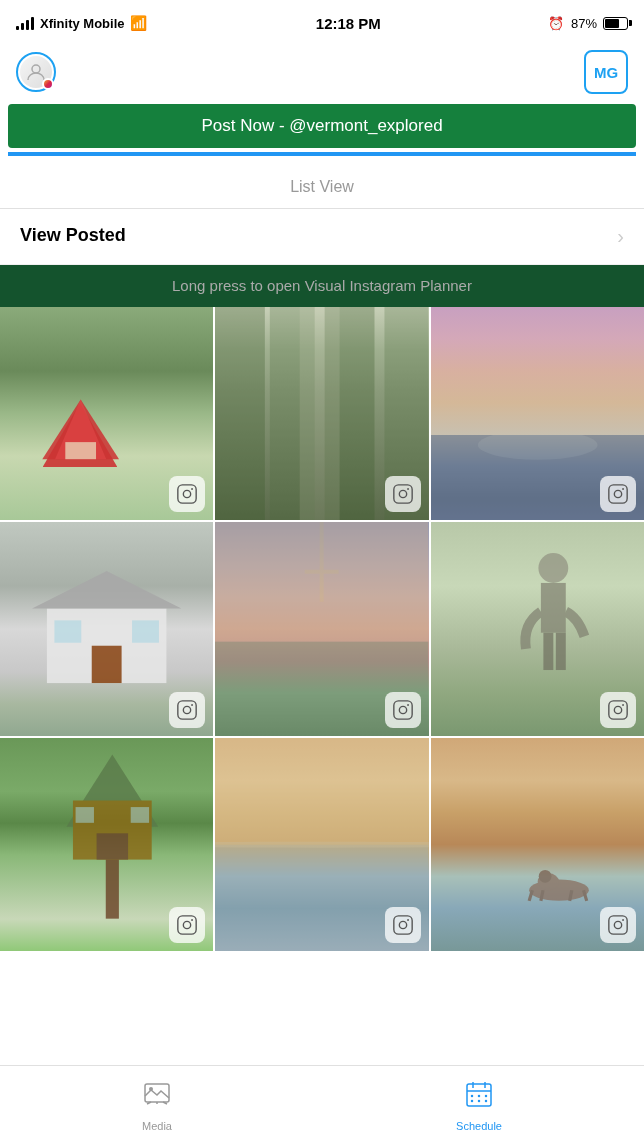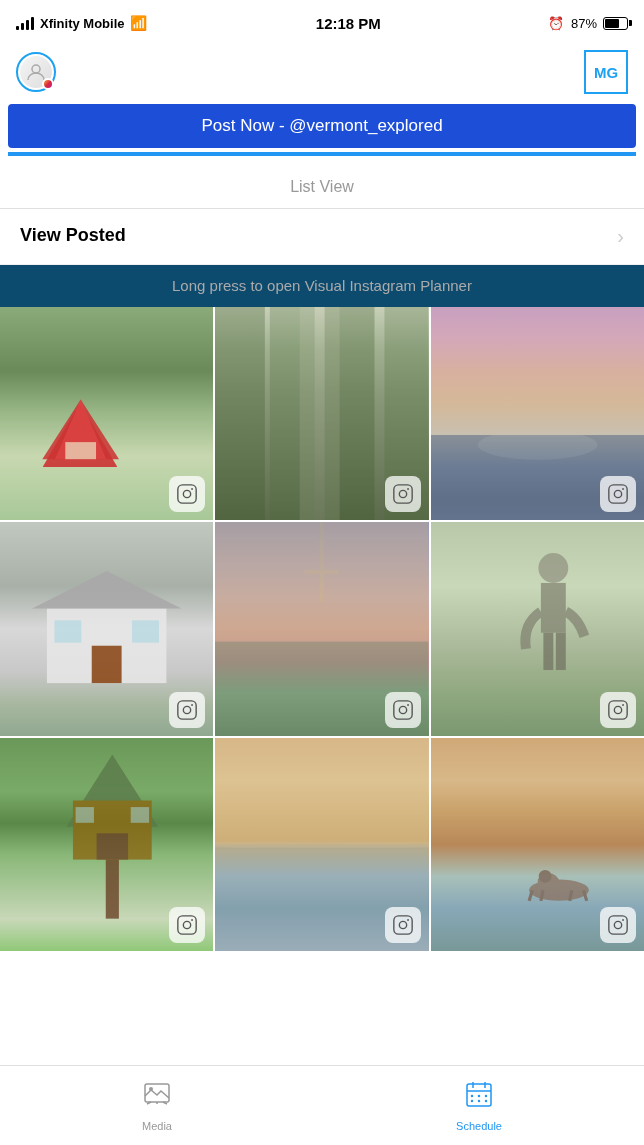--- a/index.html
+++ b/index.html
@@ -123,33 +123,33 @@
       width: 12px;
       height: 12px;
       border-radius: 50%;
       background: linear-gradient(135deg, #f09433, #e6683c, #dc2743, #cc2366, #bc1888);
       border: 2px solid #fff;
     }
     .user-button {
       width: 44px;
       height: 44px;
       border: 2px solid #1DA1F2;
-      border-radius: 0;
+      border-radius: 8px;
       display: flex;
       align-items: center;
       justify-content: center;
       font-size: 15px;
       font-weight: 700;
       color: #1DA1F2;
       cursor: pointer;
     }
 
     
     .post-now-banner {
-      background: #1d4ed8;
+      background: #15803d;
       padding: 12px 20px;
       text-align: center;
       border-radius: 4px;
       margin: 4px 8px;
     }
     .post-now-text {
       color: #fff;
       font-size: 17px;
       font-weight: 500;
     }
@@ -204,21 +204,21 @@
       font-weight: 700;
       color: #000;
     }
     .chevron-right {
       font-size: 20px;
       color: #ccc;
     }
 
     
     .long-press-hint {
-      background: #0c4a6e;
+      background: #14532d;
       padding: 12px 16px;
       text-align: center;
     }
     .long-press-text {
       font-size: 15px;
       color: #aaa;
     }
 
     
     .photo-grid {

